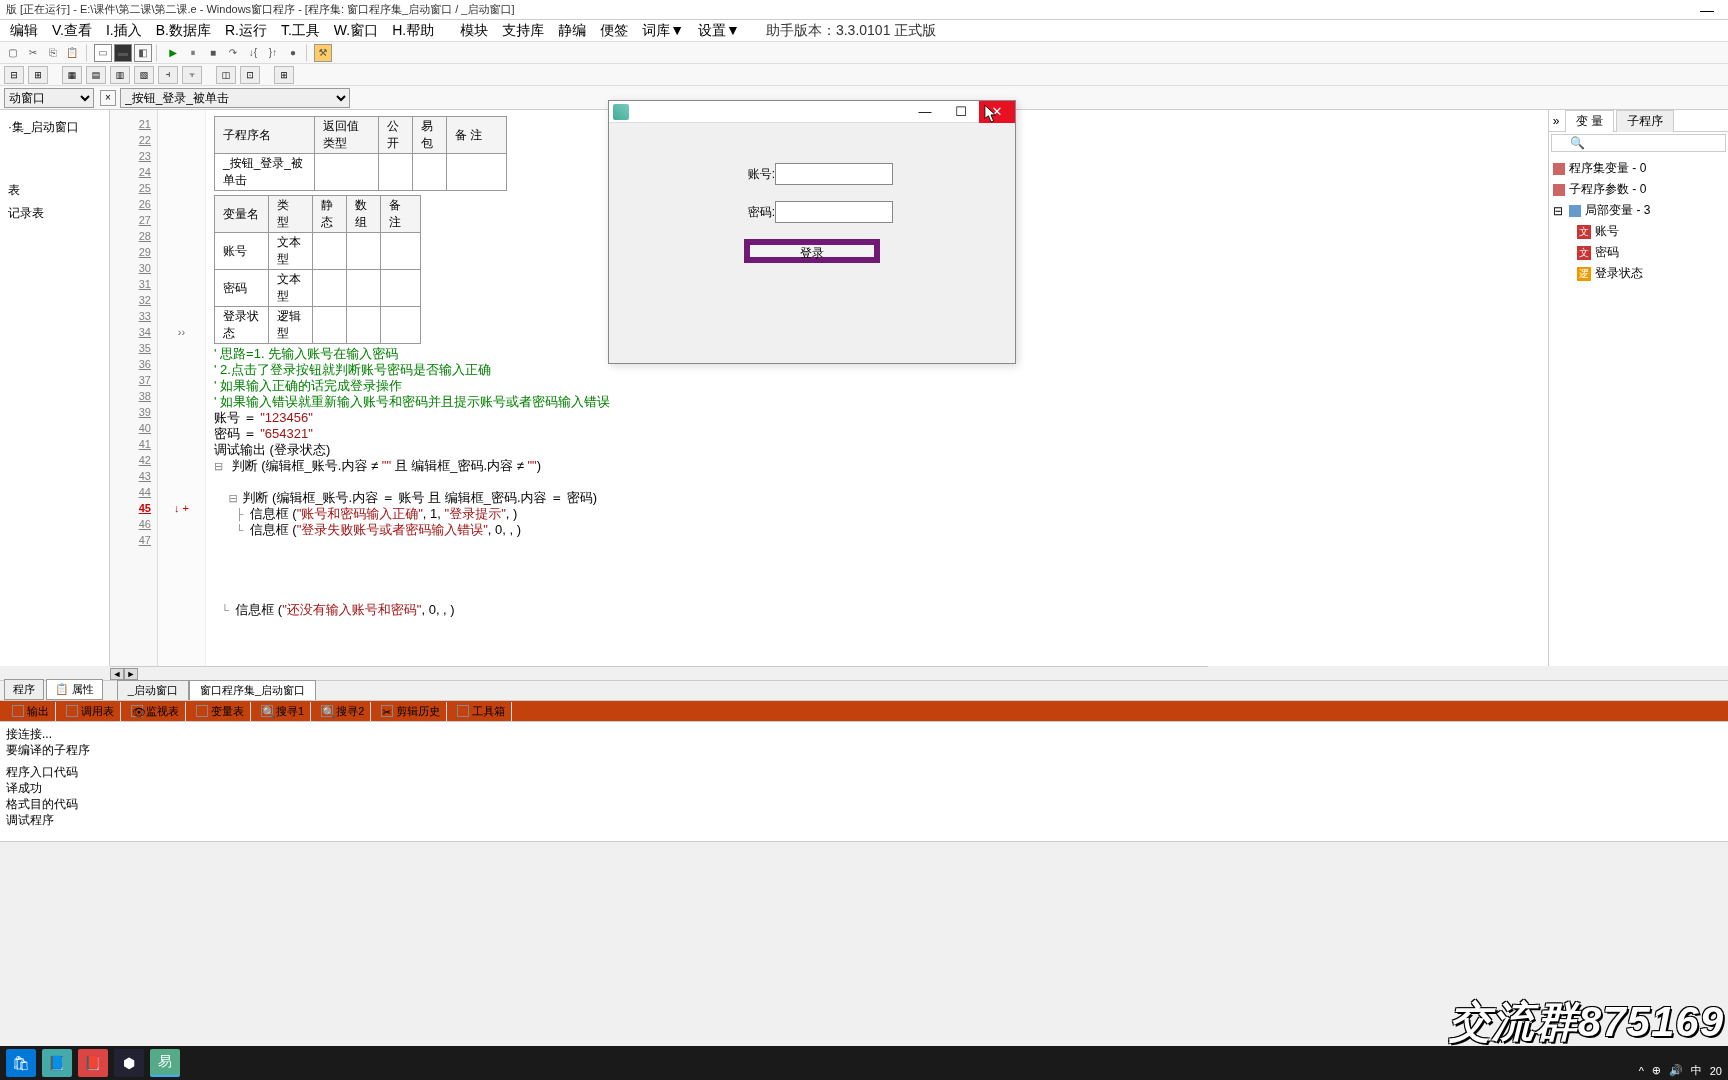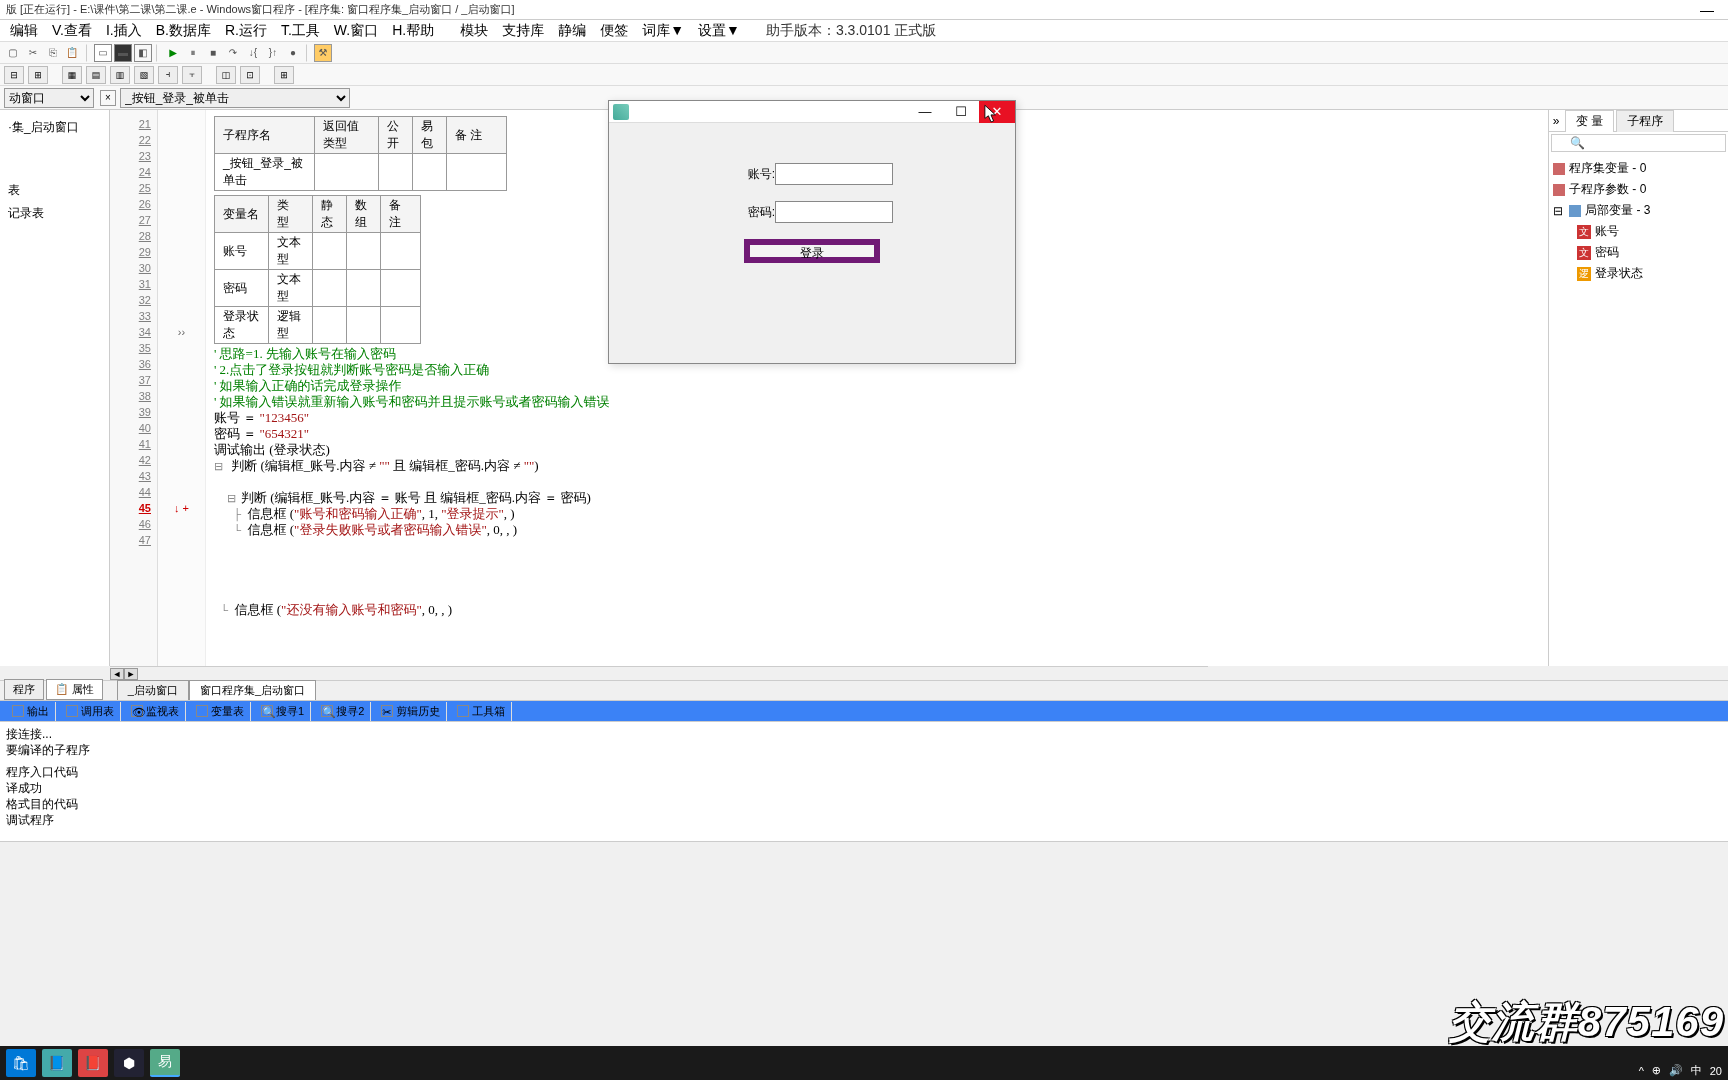--- a/index.html
+++ b/index.html
@@ -23,38 +23,38 @@
 
 .main { display: flex; height: 556px; background: #fff; }
 .leftpanel { width: 110px; background: #fff; border-right: 1px solid #ccc; padding: 6px 4px; font-size: 12px; }
 .leftpanel .node { padding: 3px 0 3px 4px; }
 .gutter { width: 48px; background: #f8f8f8; border-right: 1px solid #ddd; text-align: right; padding-top: 6px; }
 .gutter .ln { height: 16px; line-height: 16px; font-size: 11px; color: #808080; padding-right: 6px; text-decoration: underline; }
 .gutter .ln.hl { color: #c00; font-weight: bold; }
 .indcol { width: 48px; background: #fbfbfb; border-right: 1px solid #eee; padding-top: 6px; position: relative; }
 .indcol .mark { height: 16px; line-height: 16px; font-size: 11px; color: #666; text-align: center; }
 .codearea { flex: 1; background: #fff; padding: 6px 4px 6px 8px; position: relative; overflow: hidden; }
-.codearea .row { height: 16px; line-height: 16px; font-size: 13px; font-family: Liberation Serif, serif; white-space: nowrap; }
+.codearea .row { height: 16px; line-height: 16px; font-size: 13px; font-family: Liberation Sans, sans-serif; white-space: nowrap; }
 table.hdr { border-collapse: collapse; font-size: 12px; }
 table.hdr td { border: 1px solid #999; padding: 1px 8px; background: #f4f4f4; height: 16px; }
 table.hdr td.val { background: #fff; }
 .cm { color: #008000; }
 .str { color: #a31515; }
 .fold { color: #888; font-size: 11px; display: inline-block; width: 14px; }
 
 .rightpanel { width: 180px; background: #fff; border-left: 1px solid #ccc; display: flex; flex-direction: column; }
 .rightpanel .tabs { height: 22px; border-bottom: 1px solid #ccc; display: flex; align-items: center; }
 .rightpanel .tab { padding: 2px 10px; border: 1px solid #ccc; border-bottom: none; margin-left: 2px; font-size: 12px; background: #fff; }
 .rightpanel .tab.inactive { background: #eee; }
 .rightpanel .search { padding: 2px; }
 .rightpanel .search input { width: 100%; height: 18px; border: 1px solid #ccc; padding-left: 18px; font-size: 12px; }
 .rightpanel .tree { padding: 4px; font-size: 12px; }
 .rightpanel .tree .tn { padding: 2px 0; display: flex; align-items: center; gap: 4px; }
 
-.bottombar { height: 22px; border-top: 1px solid #ccc; border-bottom: 1px solid #ccc; background: #3b82f6; display: flex; align-items: center; padding: 0 6px; gap: 4px; font-size: 11px; }
+.bottombar { height: 22px; border-top: 1px solid #ccc; border-bottom: 1px solid #ccc; background: #c2410c; display: flex; align-items: center; padding: 0 6px; gap: 4px; font-size: 11px; }
 .bottombar .bt { padding: 2px 6px; border-right: 1px solid #ddd; display: flex; align-items: center; gap: 3px; }
 .bottombar .bicon { width: 12px; height: 12px; border: 1px solid #888; display: inline-block; }
 
 .output { background: #fff; padding: 4px 6px; font-size: 12px; height: 120px; border-bottom: 1px solid #ccc; }
 .output .oline { line-height: 16px; }
 
 .runtime-window { position: absolute; left: 608px; top: 100px; width: 408px; height: 264px; background: #f0f0f0; border: 1px solid #888; box-shadow: 2px 2px 8px rgba(0,0,0,0.15); }
 .runtime-window .rwtitle { height: 22px; background: #fff; display: flex; align-items: center; border-bottom: 1px solid #ddd; }
 .runtime-window .rwicon { width: 16px; height: 16px; margin: 0 4px; background: linear-gradient(45deg,#4a9,#7cb); border-radius: 2px; }
 .runtime-window .rwtitle .sp { flex: 1; }

